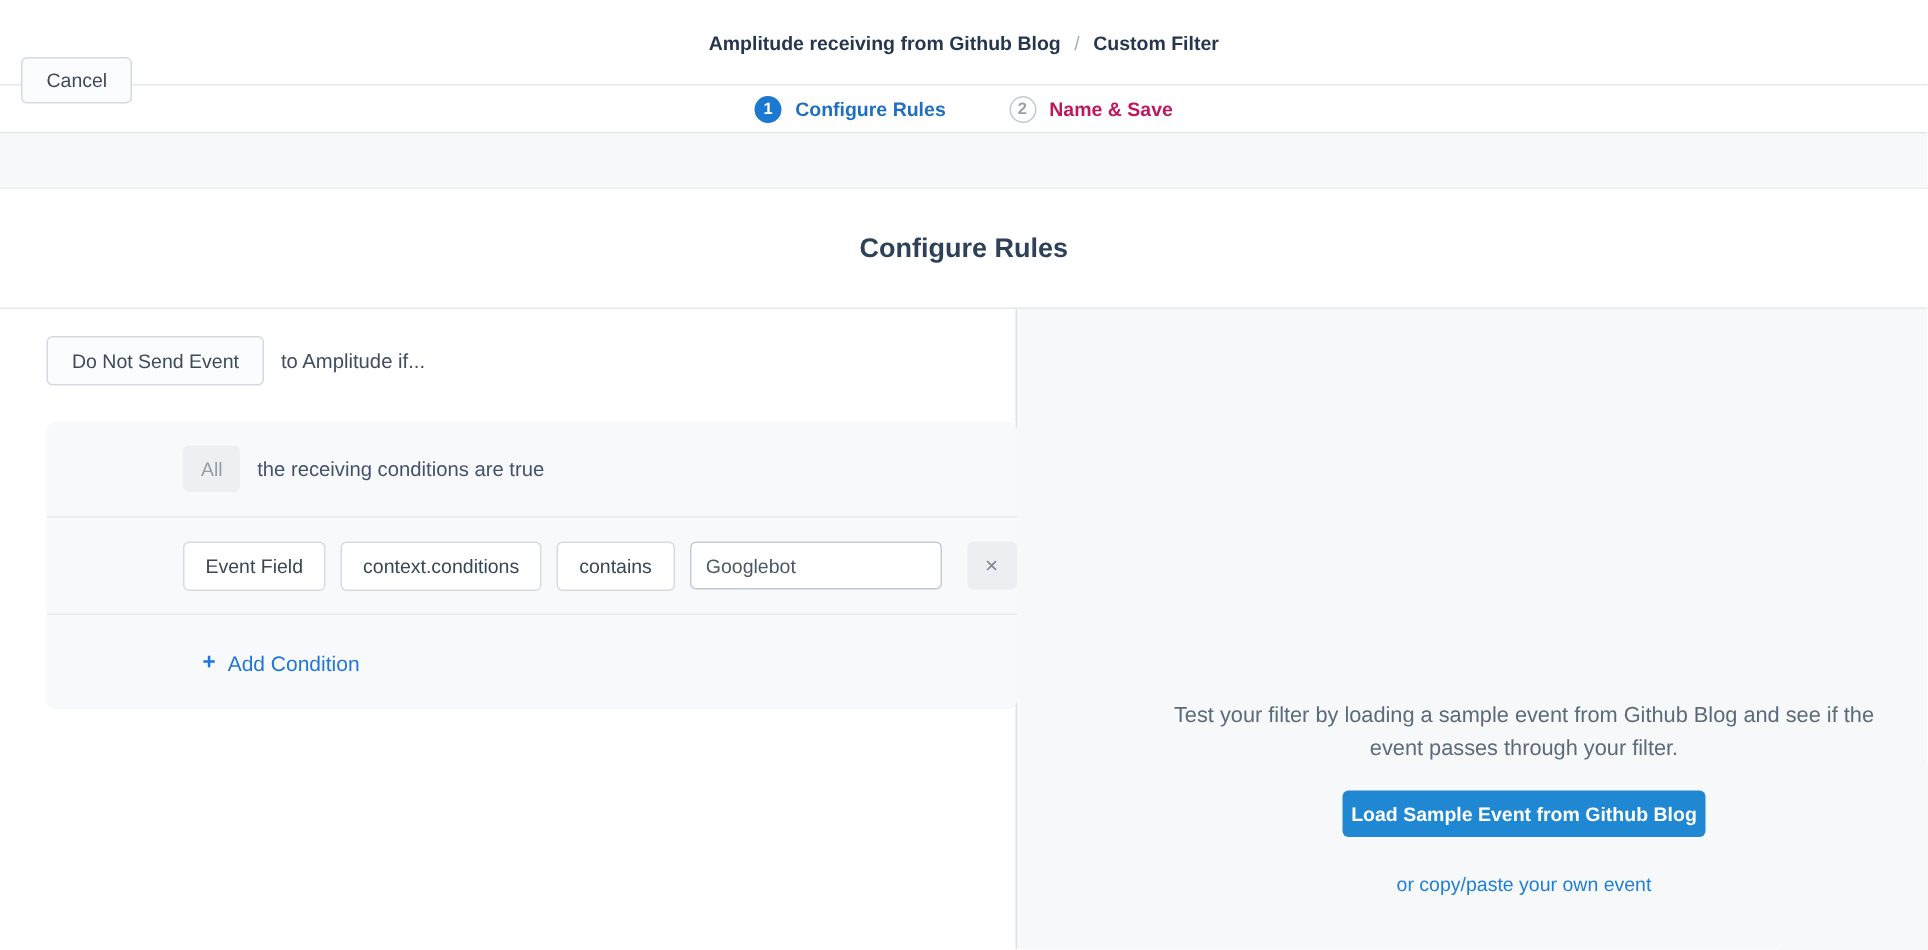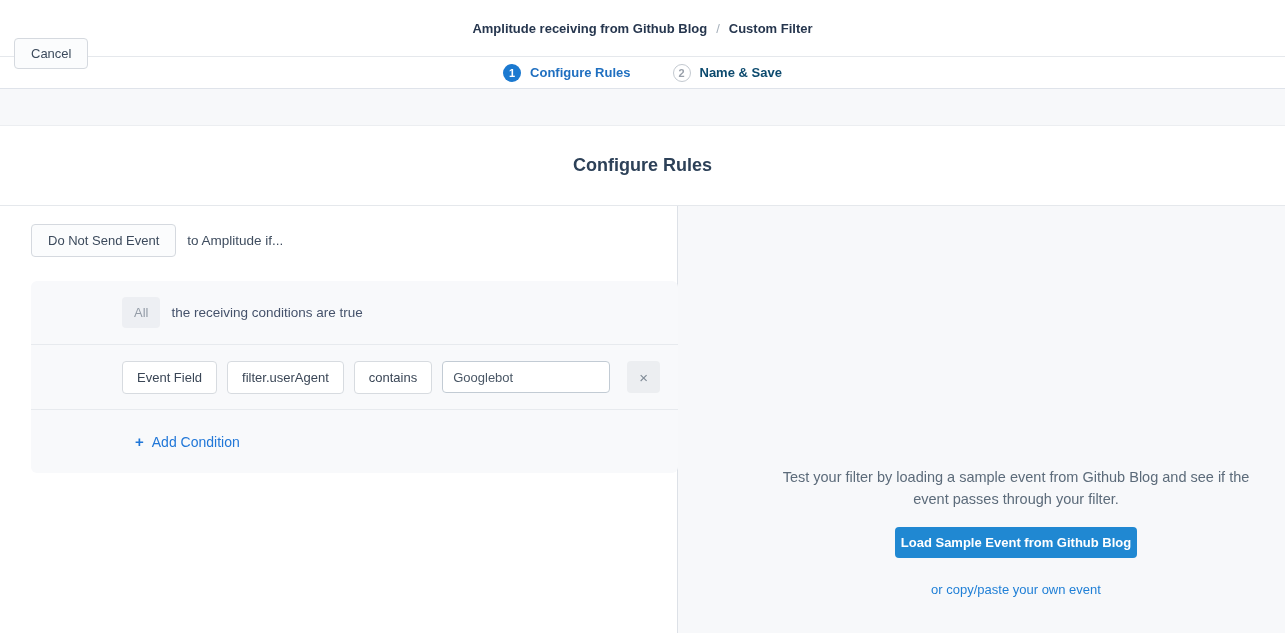--- a/index.html
+++ b/index.html
@@ -47,21 +47,21 @@
     width: 18px; height: 18px; border-radius: 50%;
     display: flex; align-items: center; justify-content: center;
     font-size: 11px; font-weight: 700;
   }
   .step.active .step-circle { background: #1b79d0; color: #ffffff; }
   .step.active .step-label { color: #1f6fc0; }
   .step.inactive .step-circle {
     background: transparent; color: #9aa1ab;
     border: 1.5px solid #c3c9d0;
   }
-  .step.inactive .step-label { color: #0c4a6e; }
+  .step.inactive .step-label { color: #be185d; }
   .step-label { font-size: 13px; font-weight: 600; }
 
   
   .band {
     height: 37px;
     background: #f7f8fa;
     border-bottom: 1px solid #eceef1;
   }
 
   
@@ -228,21 +228,21 @@
     </div>
 
     <div class="group-box">
       <div class="group-row row-operator">
         <button class="operator-chip">All</button>
         <span class="operator-text">the receiving conditions are true</span>
       </div>
 
       <div class="group-row row-condition">
         <button class="cond-chip">Event Field</button>
-        <button class="cond-chip">filter.userAgent</button>
+        <button class="cond-chip">context.conditions</button>
         <button class="cond-chip">contains</button>
         <input class="cond-input" type="text" value="Googlebot" style="">
         <button class="remove-btn">
             <span>×</span>
           </button>
       </div>
 
       <div class="group-row row-add">
         <button class="add-condition">
           <span class="add-plus">+</span>

